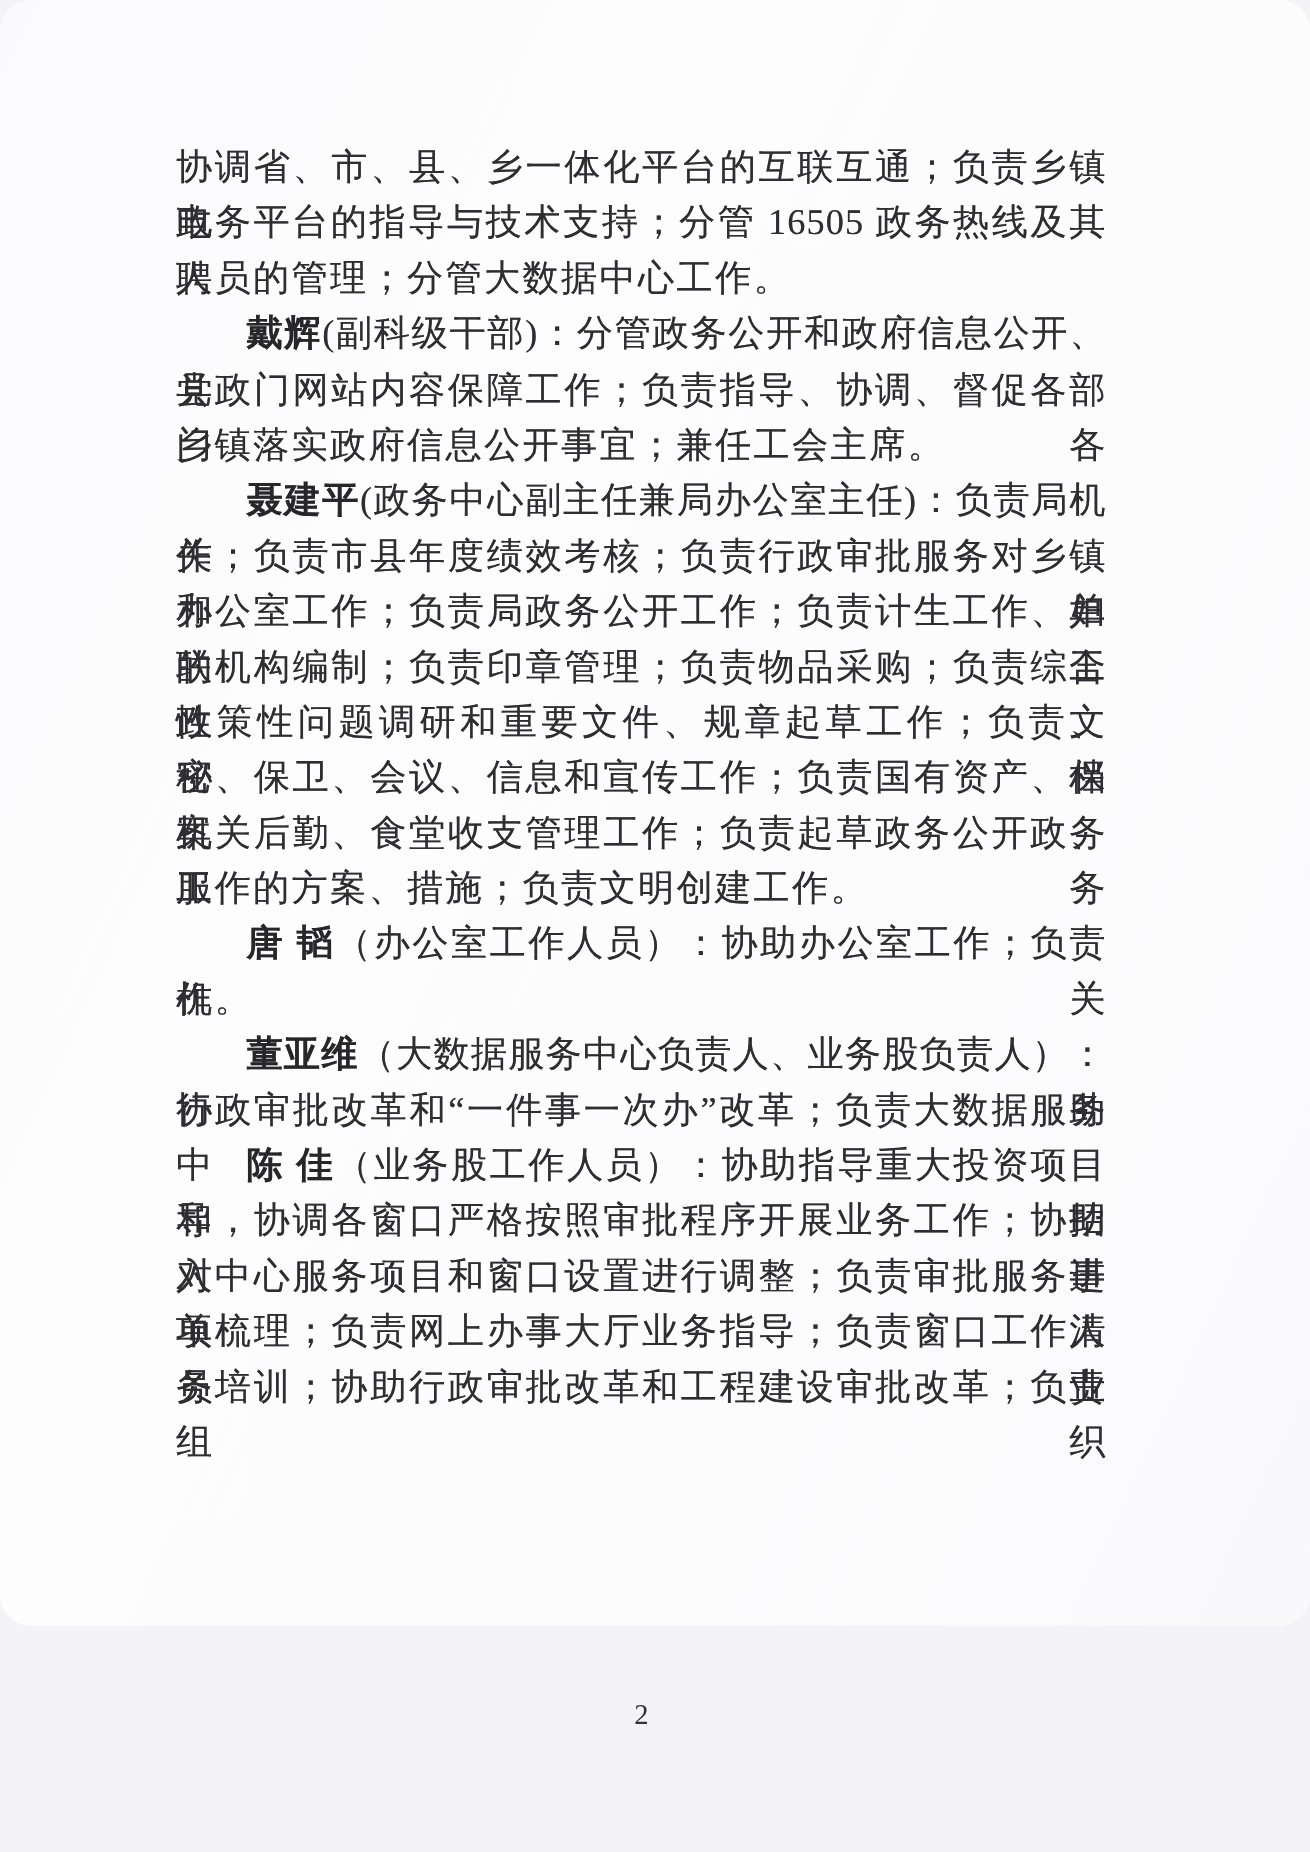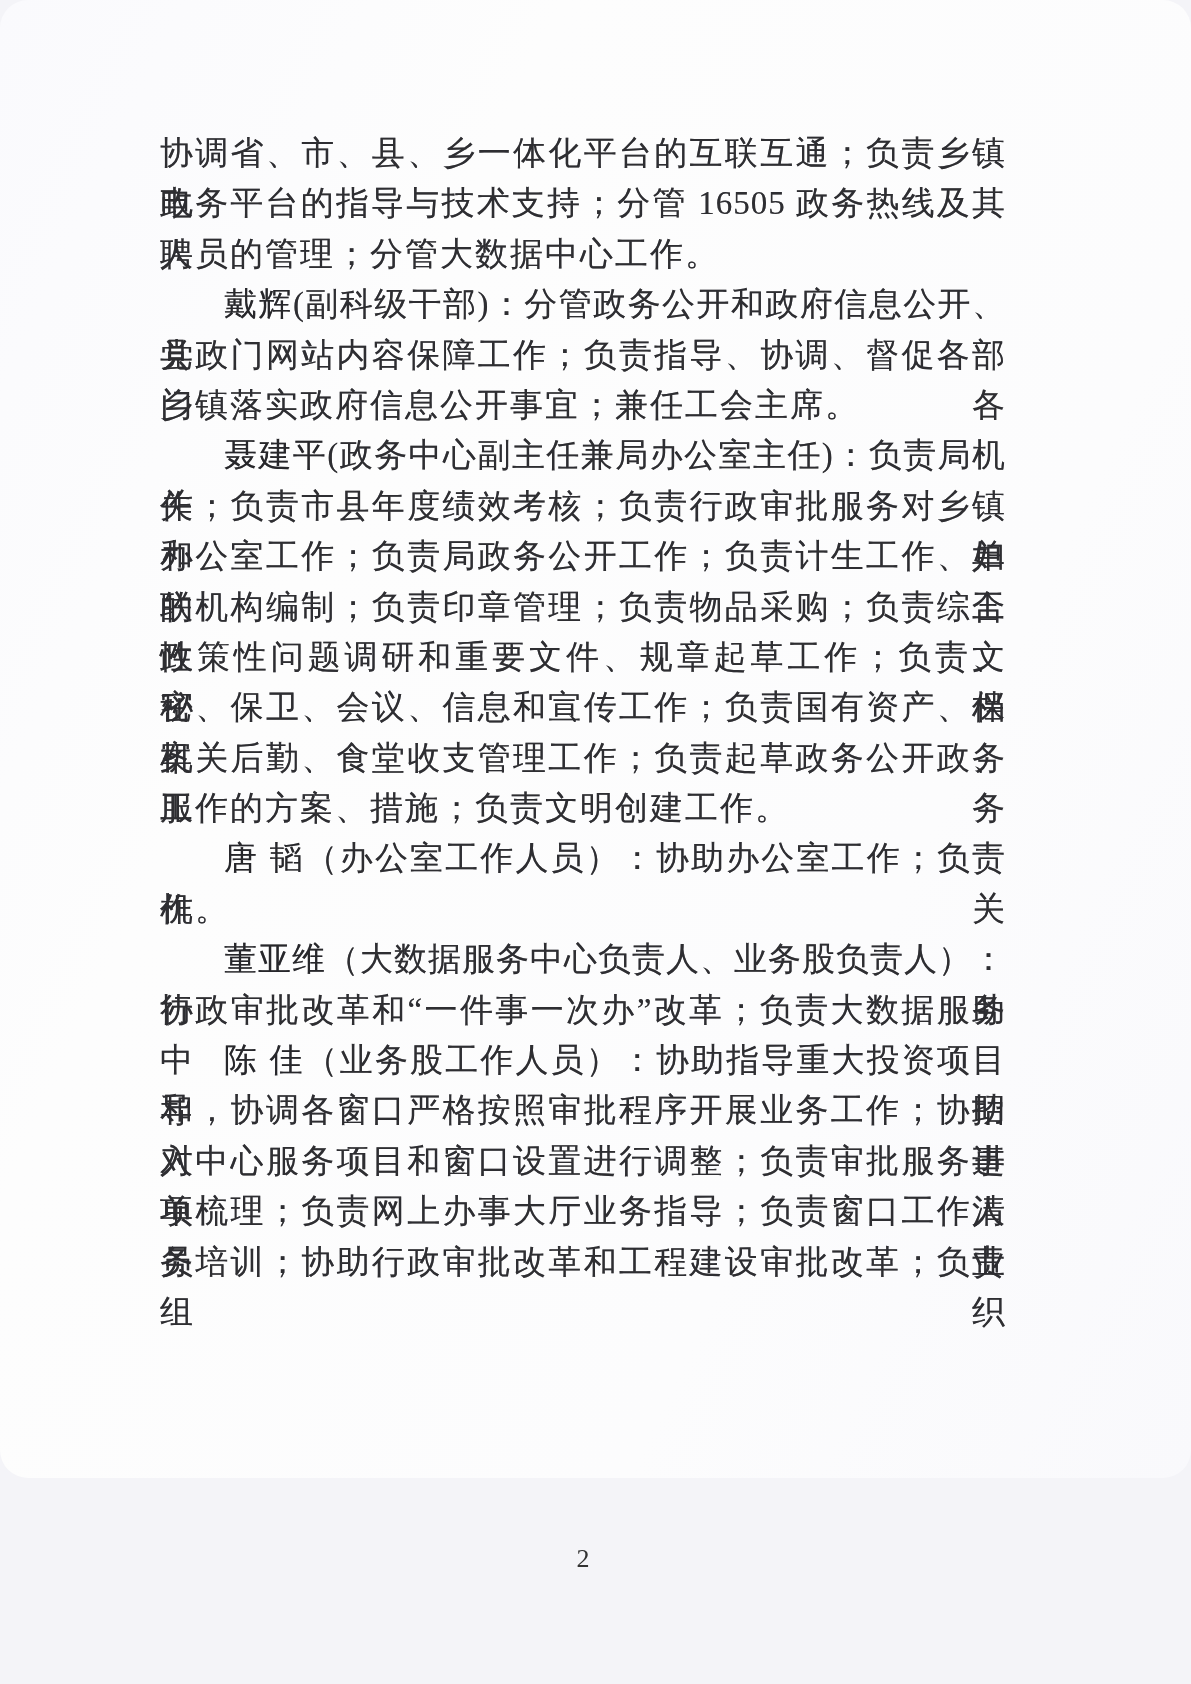--- a/index.html
+++ b/index.html
@@ -42,21 +42,21 @@
   }
   .line.nj {
     text-align: center;
     text-align-last: left;
     letter-spacing: 2px;
   }
   .line.ind {
     text-indent: 64px;
   }
   .person-name {
-    font-weight: 400;
+    font-weight: 700;
     color: #27272b;
   }
   .page-number {
     position: absolute;
     left: 160px;
     top: 1544px;
     width: 846px;
     text-align: center;
     font-size: 26px;
     letter-spacing: 0;

